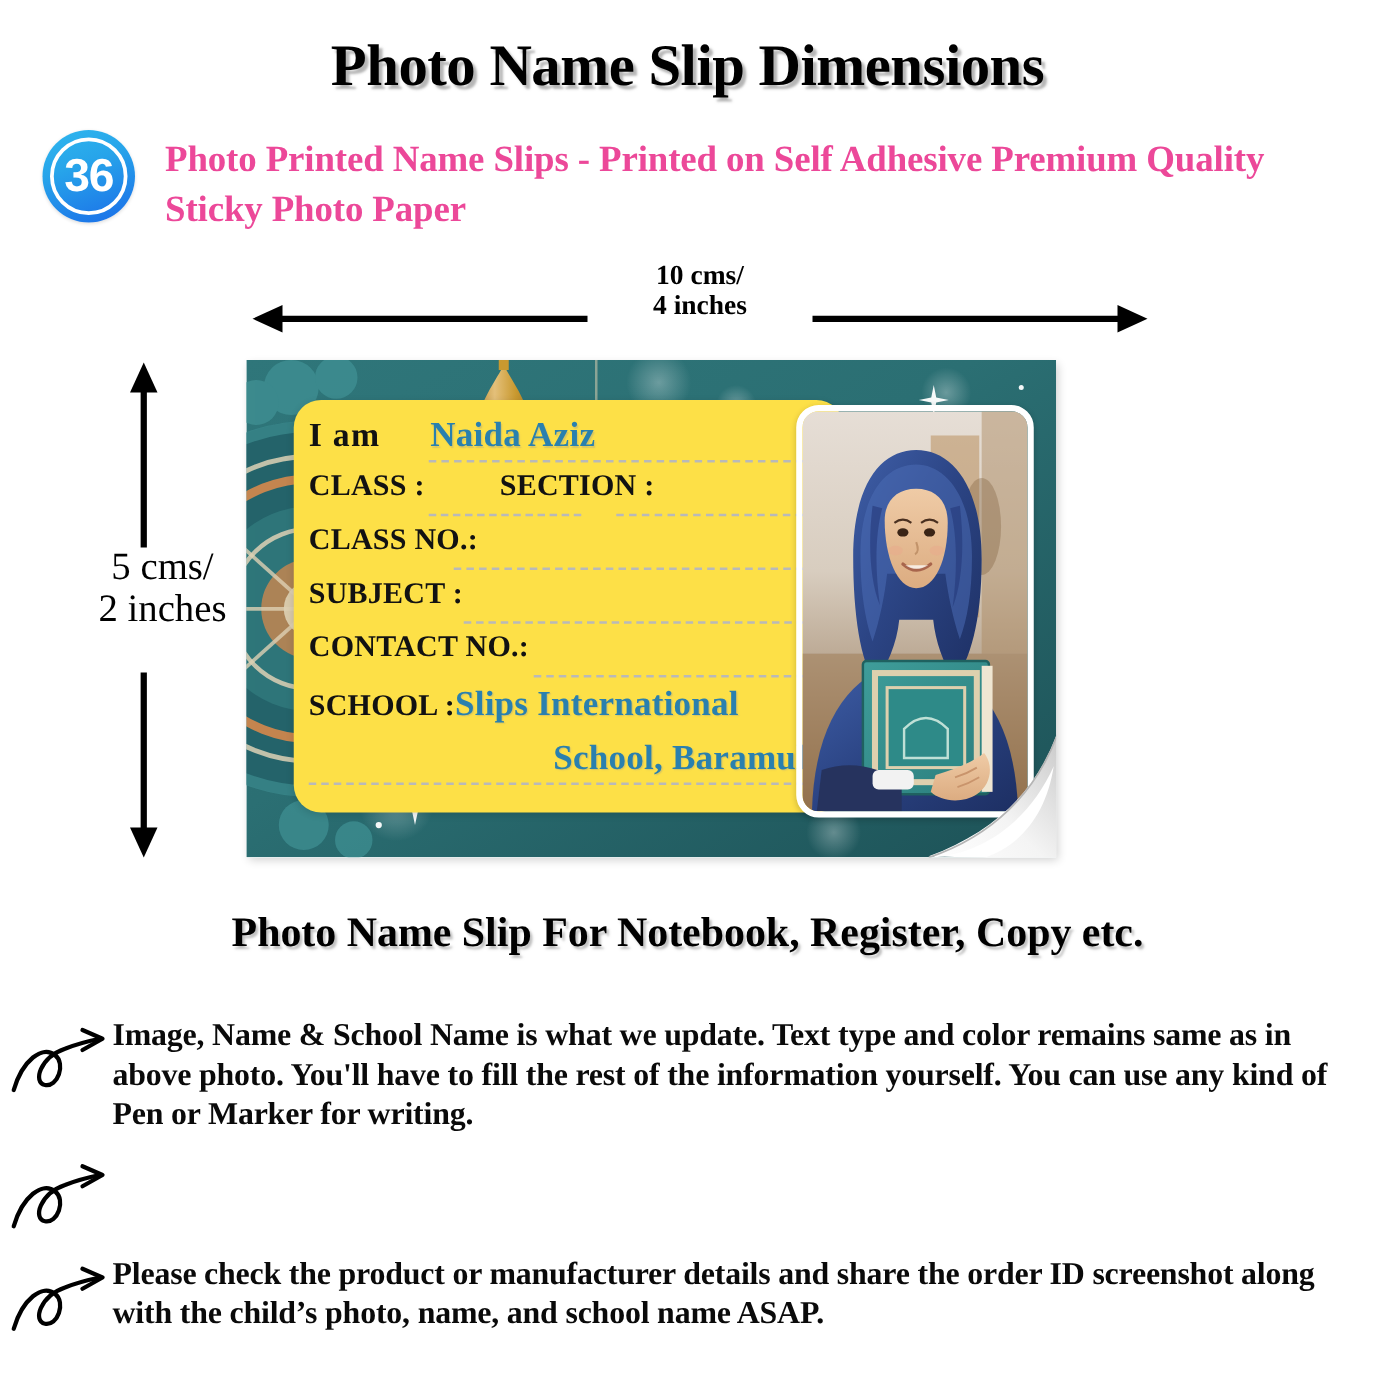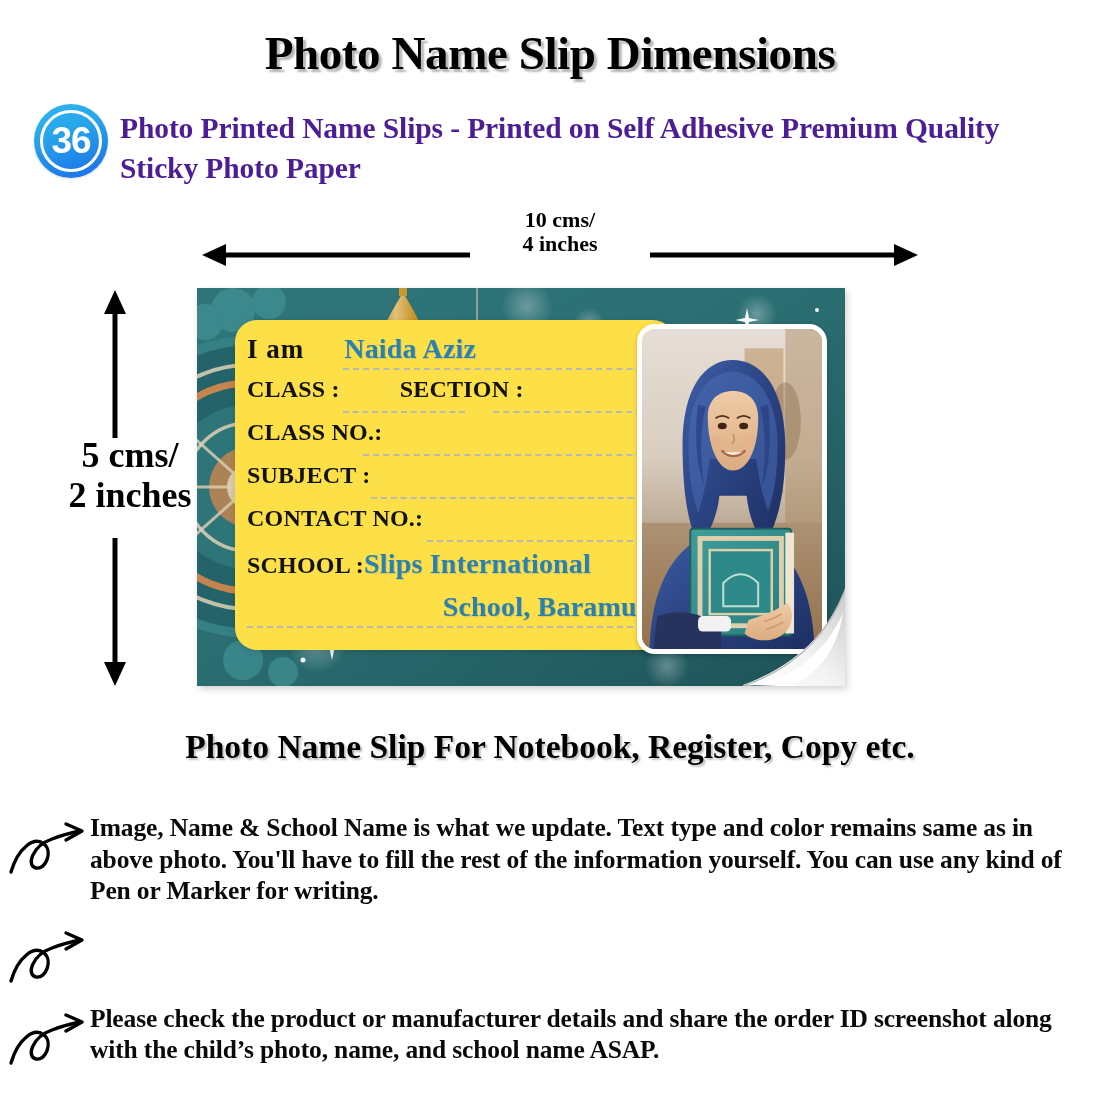--- a/index.html
+++ b/index.html
@@ -23,21 +23,21 @@
     letter-spacing: -0.4px;
     color: #000;
     text-shadow: 3px 3px 2px rgba(120,120,120,0.55);
     white-space: nowrap;
   }
 
   
   .header-row {
     position: absolute; top: 104px; left: 34px;
     width: 1040px;
-    display: flex; align-items: flex-start; gap: 12px;
+    display: flex; align-items: flex-start; gap: 24px;
   }
   .badge {
     flex: 0 0 auto;
     width: 74px; height: 74px; border-radius: 50%;
     background: linear-gradient(160deg, #2fb7ee 0%, #27a4ea 38%, #1a6ce8 100%);
     position: relative;
     box-shadow: 0 1px 3px rgba(0,0,0,0.15);
   }
   .badge::before {
     content: ""; position: absolute;
@@ -49,21 +49,21 @@
     position: absolute; inset: 0;
     display: flex; align-items: center; justify-content: center;
     color: #fff; font-size: 37px; font-weight: bold;
     font-family: "Liberation Sans", sans-serif;
     letter-spacing: -1px;
     line-height: 1;
     padding-bottom: 2px;
   }
   .header-text {
     flex: 1 1 auto;
-    font-size: 29.5px; font-weight: bold; color: #4c1d95;
+    font-size: 29.5px; font-weight: bold; color: #ec4899;
     line-height: 1.34;
     padding-top: 5px;
     letter-spacing: -0.1px;
   }
 
   
   .dim-top {
     position: absolute; left: 200px; top: 208px; width: 720px; height: 72px;
   }
   .dim-top-label {
@@ -77,21 +77,21 @@
   .dim-top .harrow { position: absolute; left: 0; top: 24px; width: 720px; height: 46px; }
 
   
   .dim-left {
     position: absolute; left: 55px; top: 288px; width: 150px; height: 400px;
   }
   .dim-left .varrow { position: absolute; left: 30px; top: 0; width: 60px; height: 400px; }
   .dim-left-label {
     position: absolute; left: -10px; top: 148px; width: 170px;
     text-align: center;
-    font-size: 36px; font-weight: bold; color: #000;
+    font-size: 31px; font-weight: normal; color: #000;
     line-height: 1.1;
     z-index: 2;
   }
 
   
   .slip {
     position: absolute; left: 197px; top: 288px;
     width: 648px; height: 398px;
     overflow: hidden;
     box-shadow: 2px 3px 7px rgba(0,0,0,0.18);

